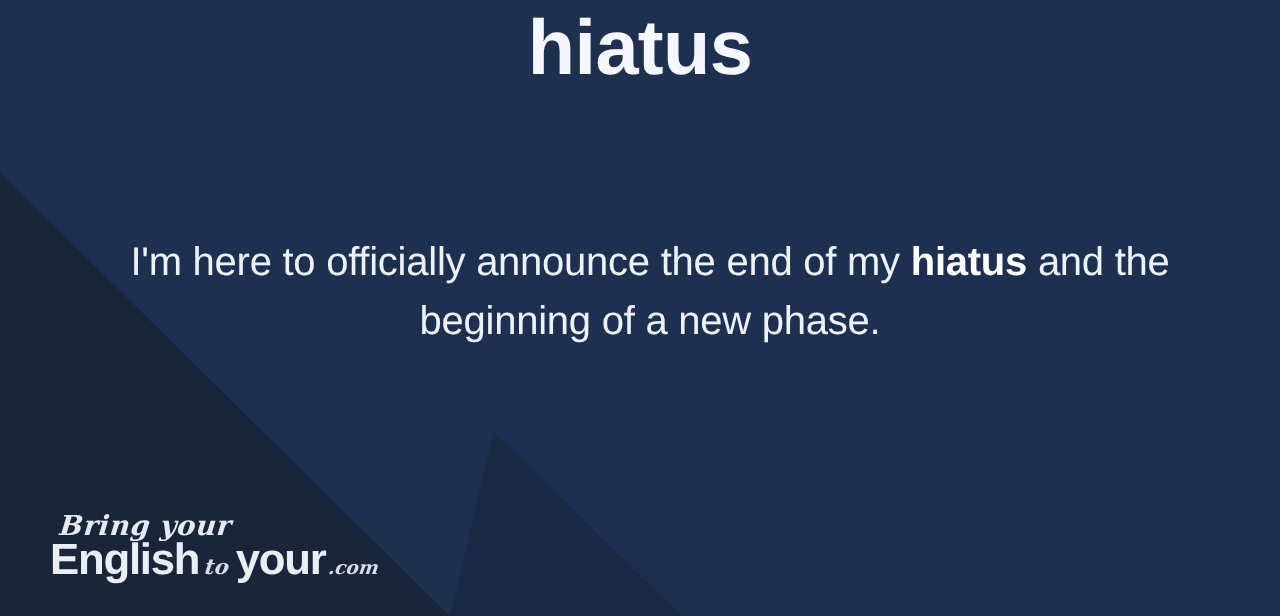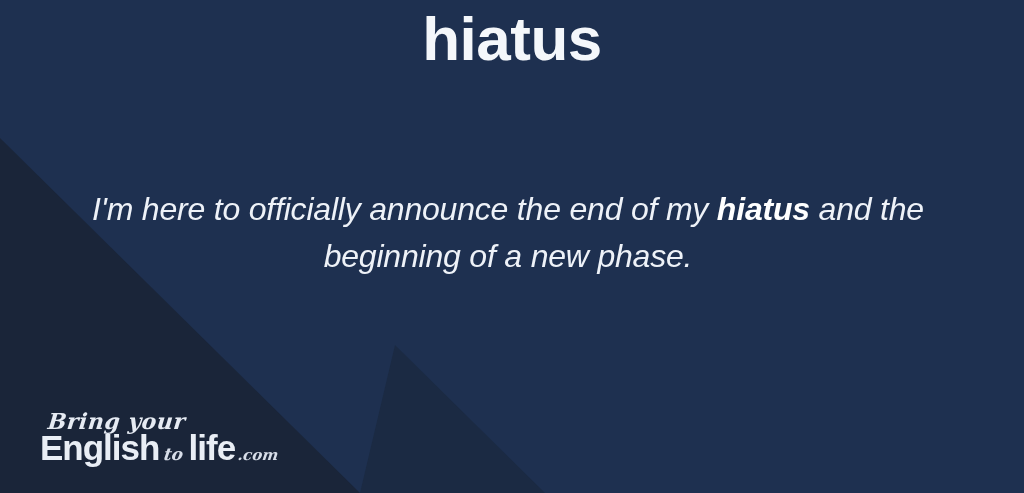--- a/index.html
+++ b/index.html
@@ -36,29 +36,28 @@
     font-size: 62px;
     font-weight: bold;
     line-height: 78px;
     letter-spacing: -0.5px;
   }
 
   
   .sentence {
     position: absolute;
     top: 186px;
-    left: 48px;
+    left: 60px;
     width: 920px;
     text-align: center;
     color: #eef2f8;
     font-size: 32px;
     font-weight: normal;
     line-height: 47px;
     letter-spacing: -0.2px;
-    font-style: italic;
   }
   .sentence b {
     font-weight: bold;
     color: #ffffff;
   }
 
   
   .logo {
     position: absolute;
     left: 40px;
@@ -135,18 +134,18 @@
 
   <div class="sentence">
     <span>I'm here to officially announce the end of my </span><b>hiatus</b><span> and the beginning of a new phase.</span>
   </div>
 
   <div class="logo">
     <div class="logo-top">Bring your</div>
     <div class="logo-main">
       <span class="logo-word">English</span>
       <span class="logo-script">to</span>
-      <span class="logo-word">life</span>
+      <span class="logo-word">your</span>
       <span class="logo-tld">.com</span>
     </div>
   </div>
 
 </div>
 
 </body></html>

